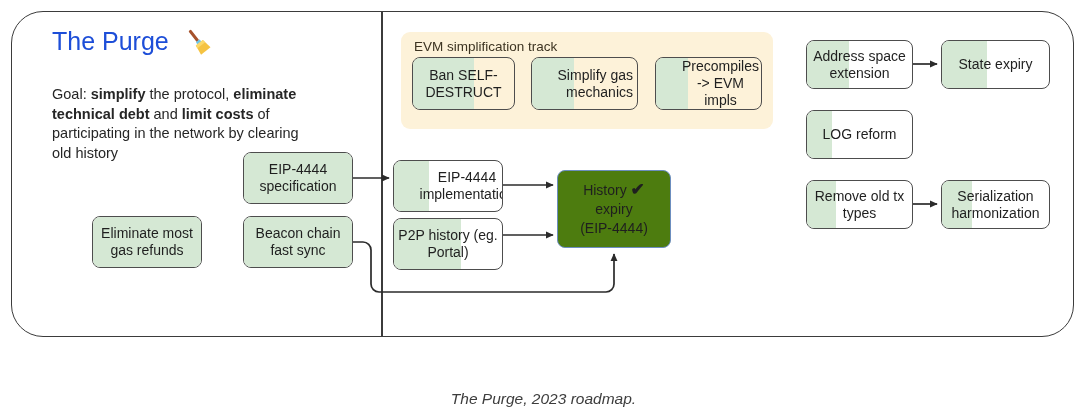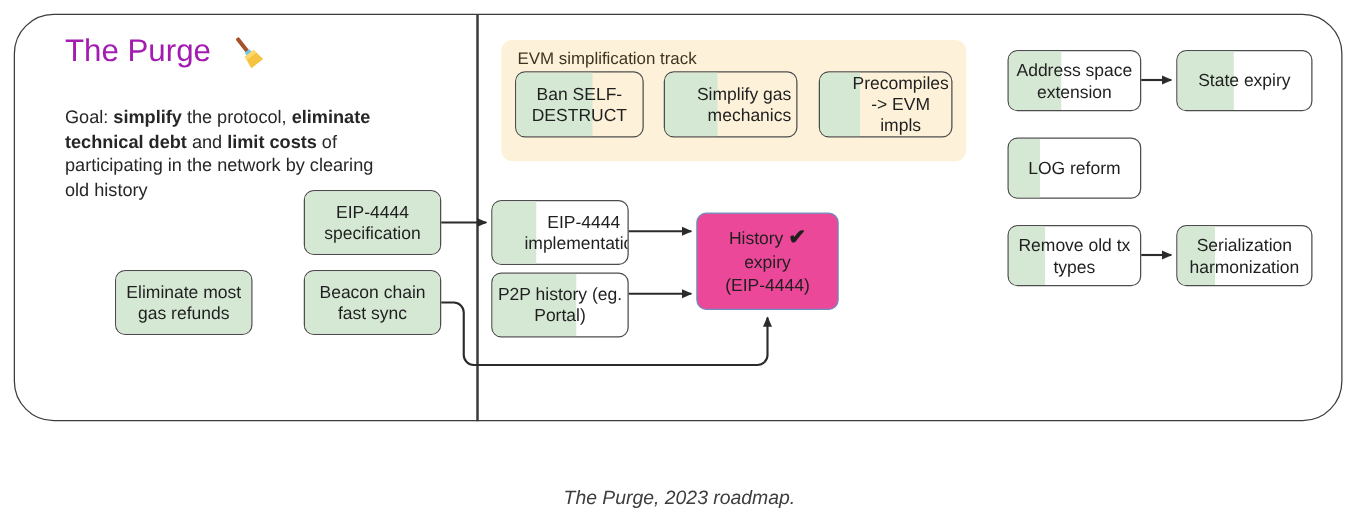--- a/index.html
+++ b/index.html
@@ -46,21 +46,21 @@
     position: absolute;
     left: 52px;
     top: 26px;
     display: flex;
     align-items: center;
     gap: 14px;
   }
   #page-title {
     font-size: 25px;
     font-weight: 400;
-    color: #a21caf;
+    color: #1d4ed8;
     line-height: 1;
     white-space: nowrap;
   }
   #broom-icon {
     width: 30px;
     height: 30px;
     display: block;
   }
 
   #goal-text {
@@ -100,21 +100,21 @@
     position: absolute;
     left: 0;
     top: 0;
     bottom: 0;
     width: var(--g, 100%);
     background: #d5e8d4;
     z-index: 1;
   }
   .node.opaque-white { background: #ffffff; }
   .node.blue {
-    background: #ec4899;
+    background: #4d7c0f;
     border-color: #6c8ebf;
   }
 
   
   #evm-track {
     position: absolute;
     left: 401px;
     top: 32px;
     width: 372px;
     height: 97px;

